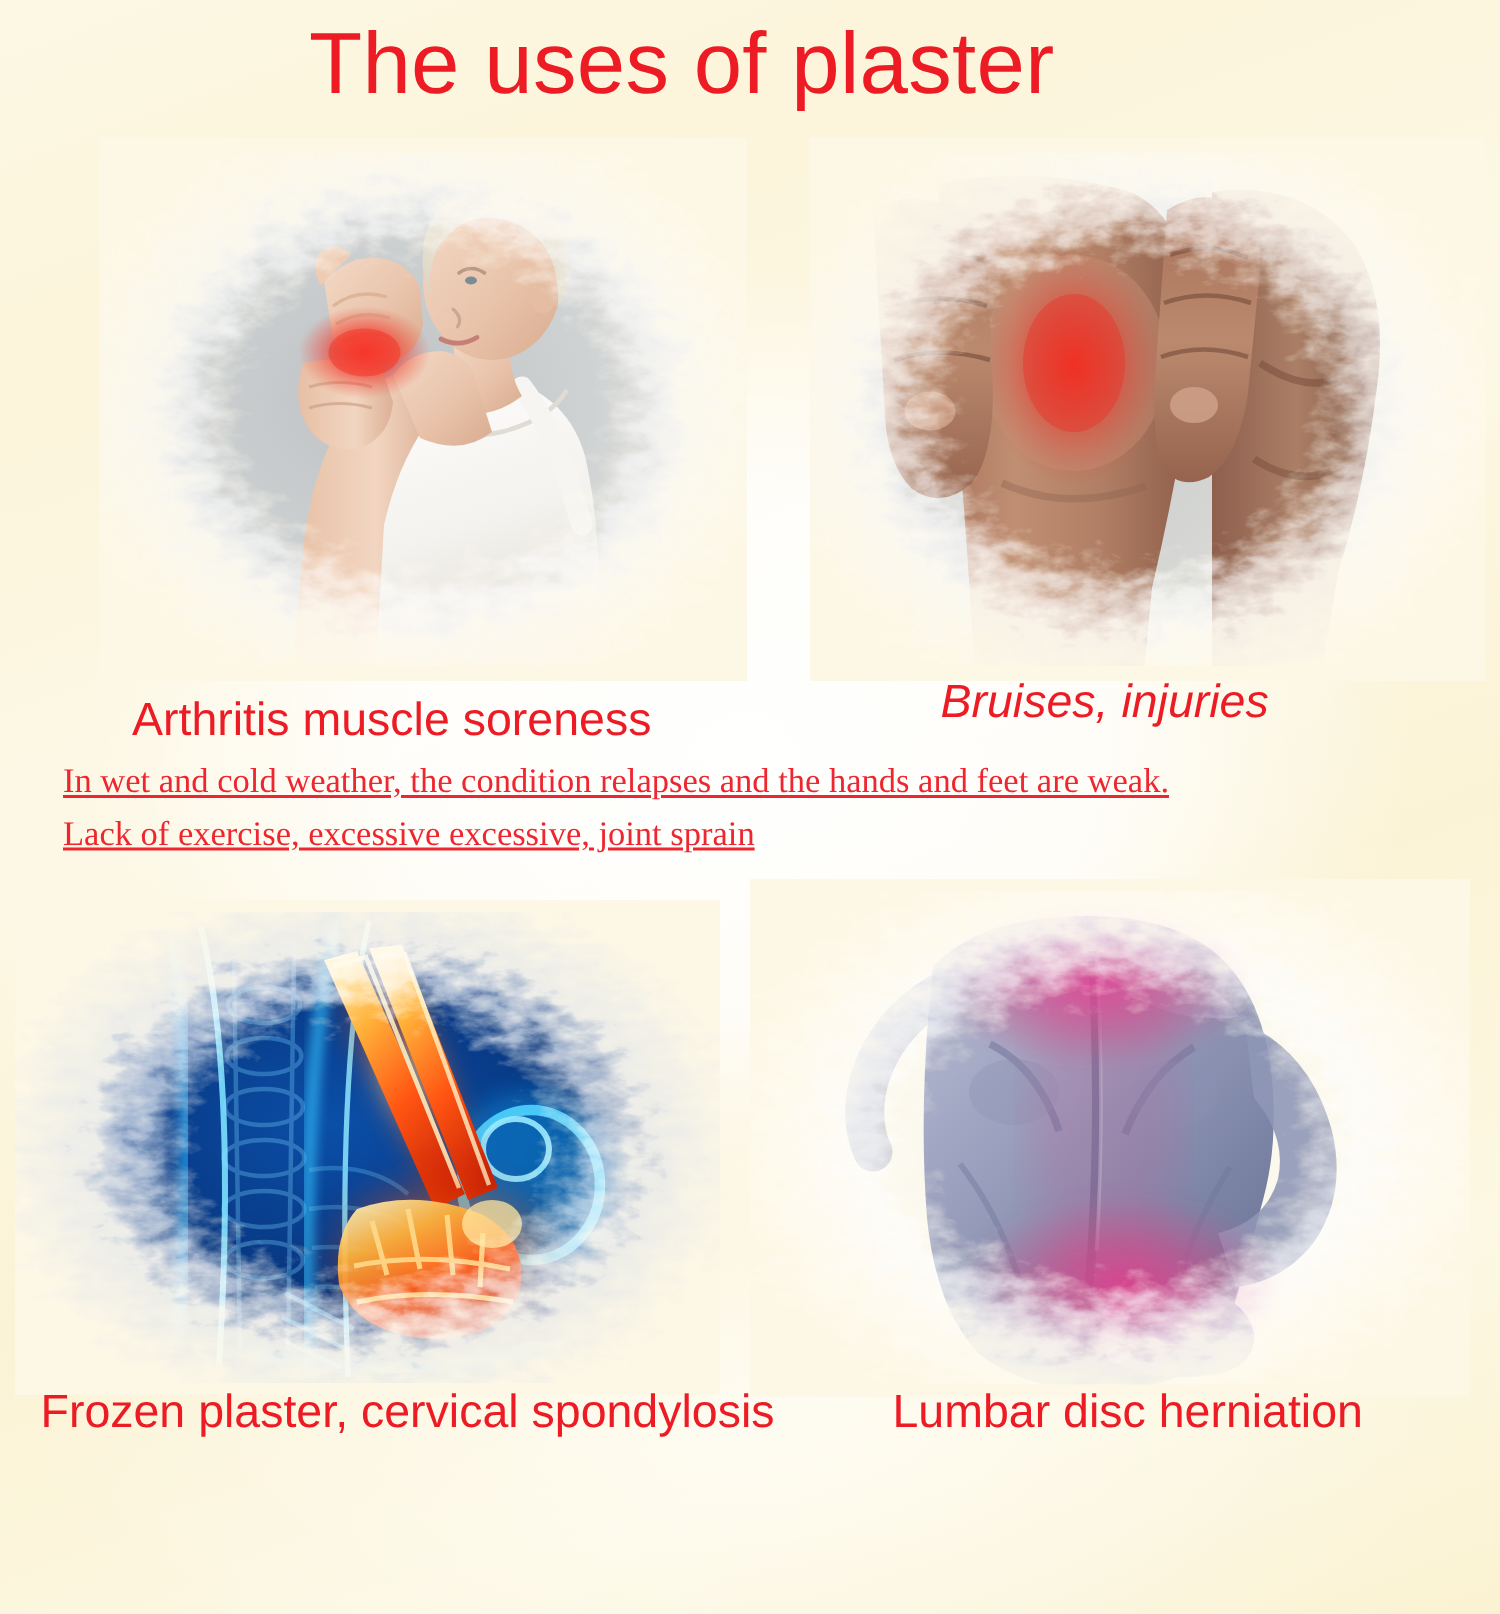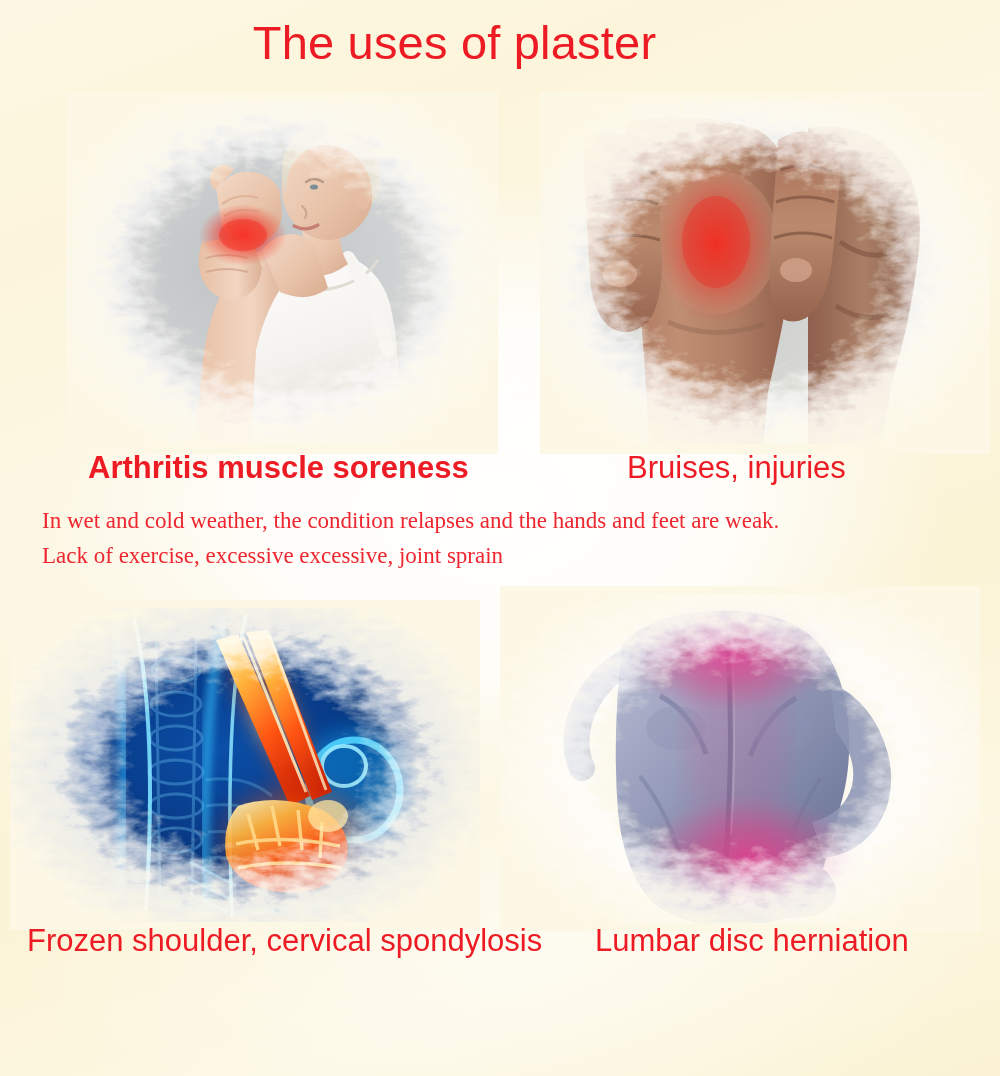--- a/index.html
+++ b/index.html
@@ -17,21 +17,21 @@
     background:
       radial-gradient(ellipse 62% 42% at 50% 47%, rgba(255,255,255,0.97) 0%, rgba(255,255,255,0.80) 38%, rgba(255,255,255,0.0) 72%),
       radial-gradient(ellipse 70% 30% at 50% 88%, rgba(255,255,255,0.55) 0%, rgba(255,255,255,0.0) 70%),
       linear-gradient(160deg,#fdf8e4 0%,#fcf5db 18%,#fdf8e6 40%,#fbf3d5 62%,#fdf8e3 82%,#faf2d2 100%);
   }
 
   
   .title{
     position:absolute;left:0;top:14px;width:909px;
     text-align:center;
-    font-size:47px;
+    font-size:58px;
     line-height:58px;
     font-weight:400;
     color:#ED1B24;
     letter-spacing:0.2px;
     white-space:nowrap;
   }
 
   
   .photo{
     position:absolute;
@@ -52,37 +52,37 @@
 
   
   .caption{
     position:absolute;
     color:#ED1B24;
     font-size:31px;
     line-height:38px;
     font-weight:400;
     white-space:nowrap;
   }
-  #cap-arthritis{left:88px;  top:449px;font-weight:bold;}
-  #cap-bruises  {left:627px; top:449px;}
+  #cap-arthritis{left:88px;  top:461px;}
+  #cap-bruises  {left:627px; top:449px;font-style:italic;}
   #cap-frozen   {left:27px;  top:922px;}
   #cap-lumbar   {left:595px; top:922px;}
 
   
   .body-text{
     position:absolute;
     color:#EE2630;
     font-family:"Liberation Serif", serif;
     font-size:23px;
     line-height:35px;
     font-weight:400;
   }
   #para-top   {left:42px; top:503px; width:920px;}
   #para-bottom{left:26px; top:982px; width:930px;}
-  .body-text .ln{display:block;white-space:nowrap;}
+  .body-text .ln{display:block;white-space:nowrap;text-decoration:underline;}
 </style>
 </head>
 <body>
 
 <div class="page">
 
   <div class="title">The uses of plaster</div>
 
   <div class="photo" id="photo-wrist">
     <svg viewBox="0 0 432 362" preserveAspectRatio="none">
@@ -452,21 +452,21 @@
         </defs>
         <rect x="-20" y="-20" width="520" height="385" fill="url(#fthB)" filter="url(#ruffB)"></rect>
         <rect x="0" y="0" width="480" height="8" fill="#fdf8e6"></rect>
         <rect x="0" y="337" width="480" height="8" fill="#fdf8e6"></rect>
       </svg>
     </div>
   </div>
 
   <div class="caption" id="cap-arthritis">Arthritis muscle soreness</div>
   <div class="caption" id="cap-bruises">Bruises, injuries</div>
-  <div class="caption" id="cap-frozen">Frozen shoulder, cervical spondylosis</div>
+  <div class="caption" id="cap-frozen">Frozen plaster, cervical spondylosis</div>
   <div class="caption" id="cap-lumbar">Lumbar disc herniation</div>
 
   <div class="body-text" id="para-top">
     <span class="ln">In wet and cold weather, the condition relapses and the hands and feet are weak.</span>
     <span class="ln">Lack of exercise, excessive excessive, joint sprain</span>
   </div>
 
 
 </div>
 

